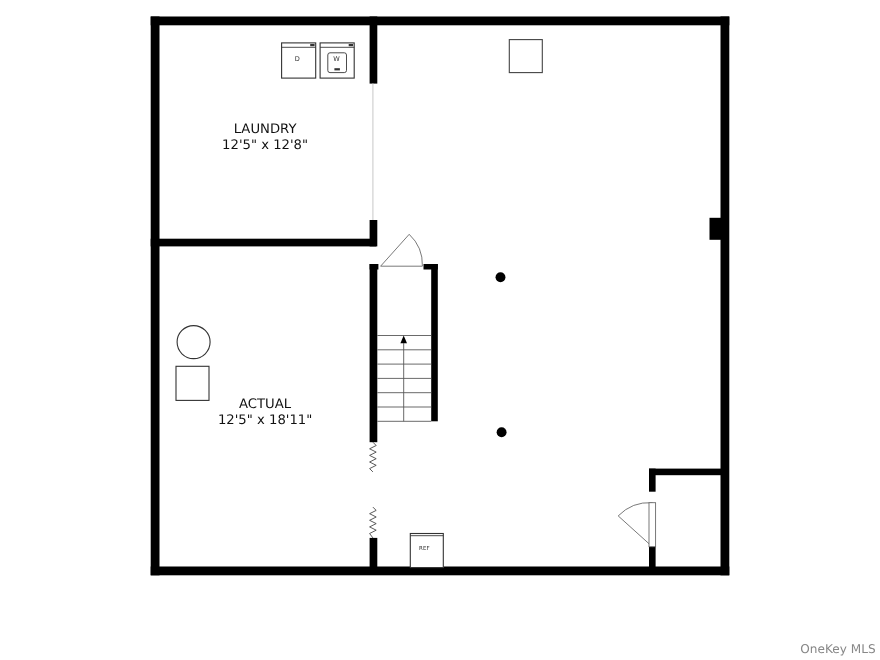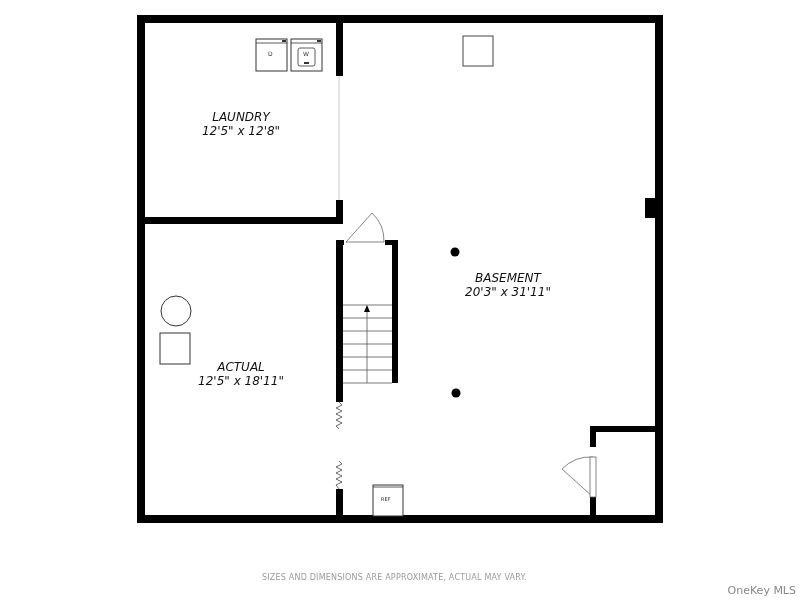--- a/index.html
+++ b/index.html
@@ -3,21 +3,21 @@
   <meta charset="utf-8">
   <style>
     html, body { margin: 0; padding: 0; }
     body {
       width: 800px; height: 600px; background: #ffffff; position: relative; overflow: hidden;
       font-family: "DejaVu Sans", sans-serif;
     }
     .plan { position: absolute; left: 0; top: 0; width: 800px; height: 600px; }
     .room-label {
       position: absolute; text-align: center; color: #111; font-size: 12px; line-height: 14px;
-      font-family: "DejaVu Sans", sans-serif; transform: translateX(-50%); white-space: nowrap; font-style: italic;
+      font-family: "DejaVu Sans", sans-serif; transform: translateX(-50%); white-space: nowrap;
     }
     .disclaimer {
       position: absolute; left: 262px; top: 573px; font-size: 8px; color: #9a9a9a;
       letter-spacing: 0.2px; font-family: "DejaVu Sans", sans-serif;
     }
     .watermark {
       position: absolute; right: 4px; top: 584px; font-size: 11px; color: #888;
       font-family: "DejaVu Sans", sans-serif;
     }
     .fixture-label {
@@ -122,20 +122,15 @@
 
   
   <div class="room-label" style="left:241px; top:110px;">
     <div>LAUNDRY</div>
     <div>12'5" x 12'8"</div>
   </div>
   <div class="room-label" style="left:241px; top:360px;">
     <div>ACTUAL</div>
     <div>12'5" x 18'11"</div>
   </div>
-  <div class="room-label" style="left:508px; top:271px;">
-    <div>BASEMENT</div>
-    <div>20'3" x 31'11"</div>
-  </div>
 
-  <div class="disclaimer">SIZES AND DIMENSIONS ARE APPROXIMATE, ACTUAL MAY VARY.</div>
   <div class="watermark">OneKey MLS</div>
 </div>
 
 </body></html>

